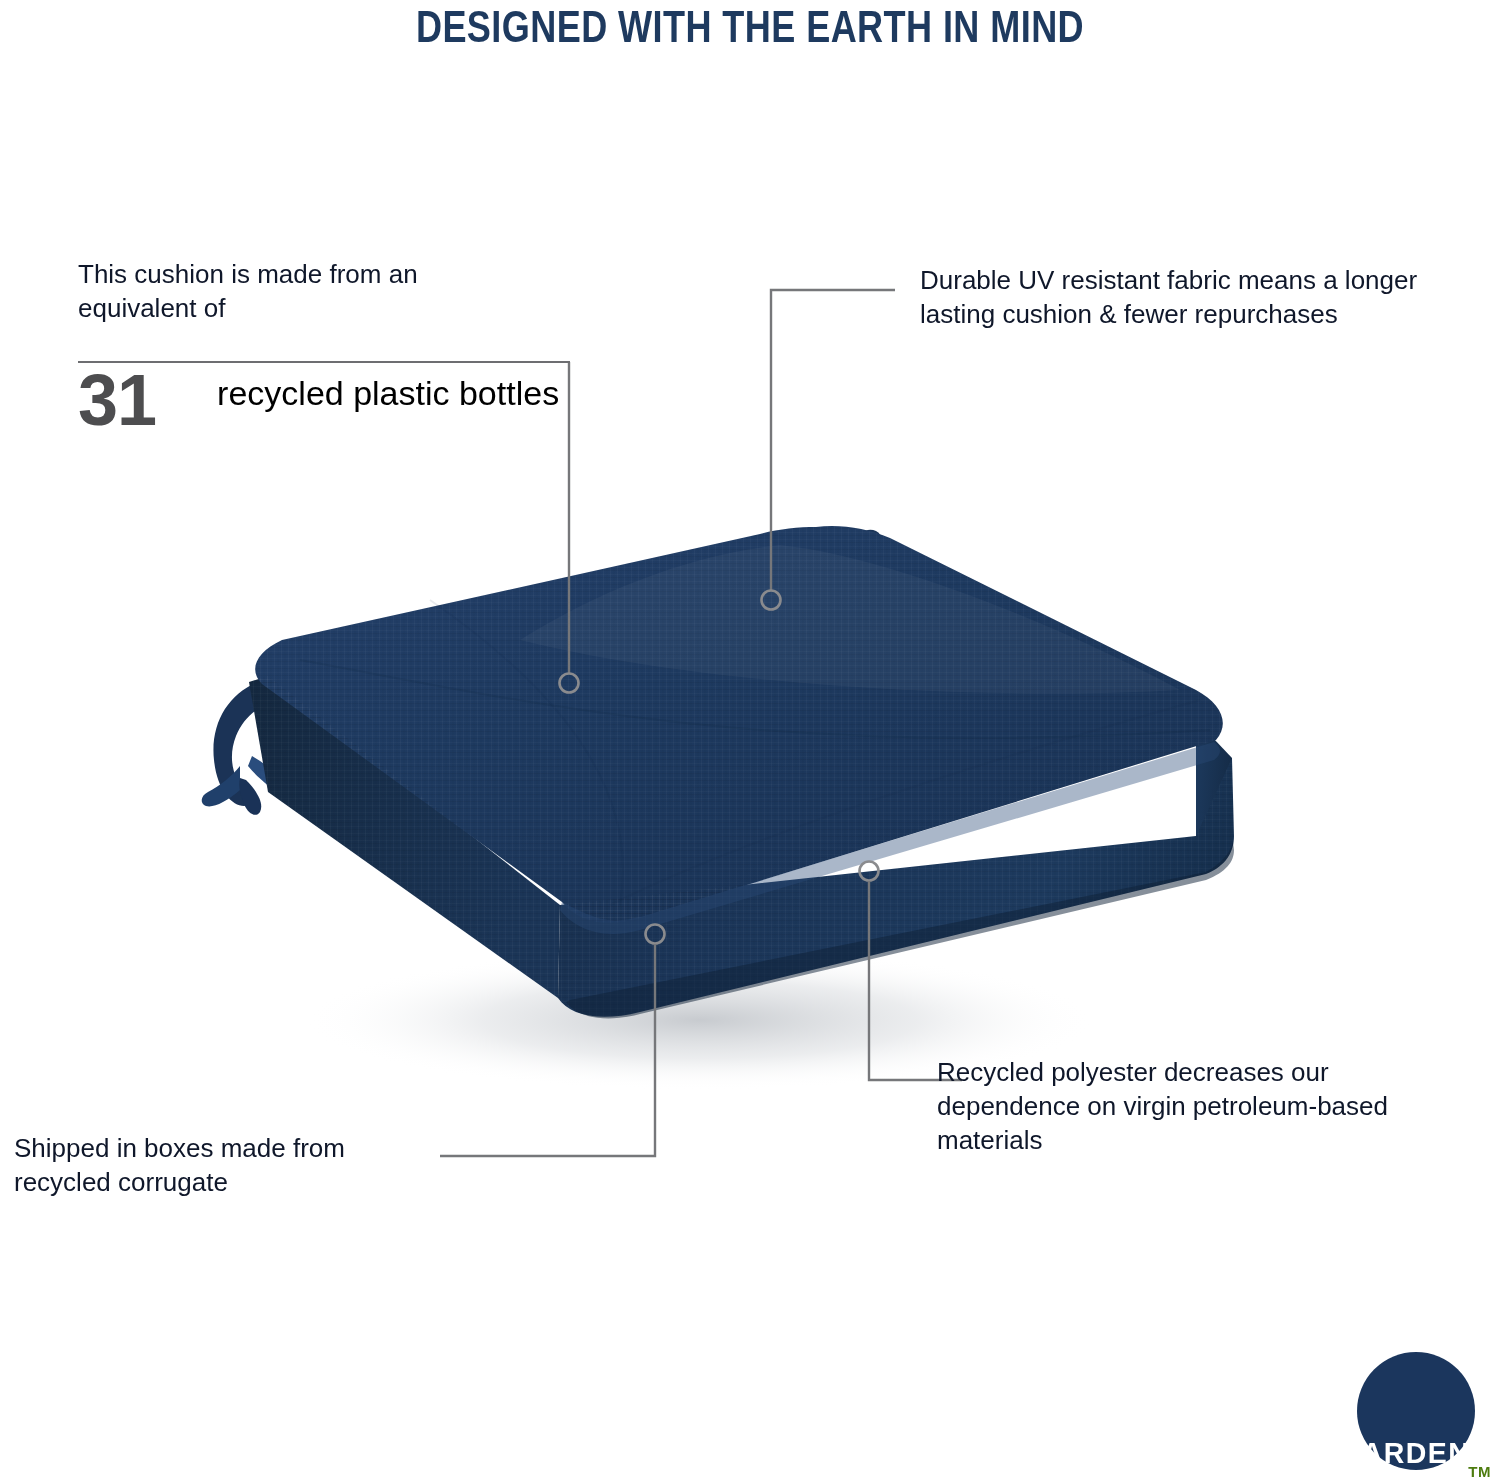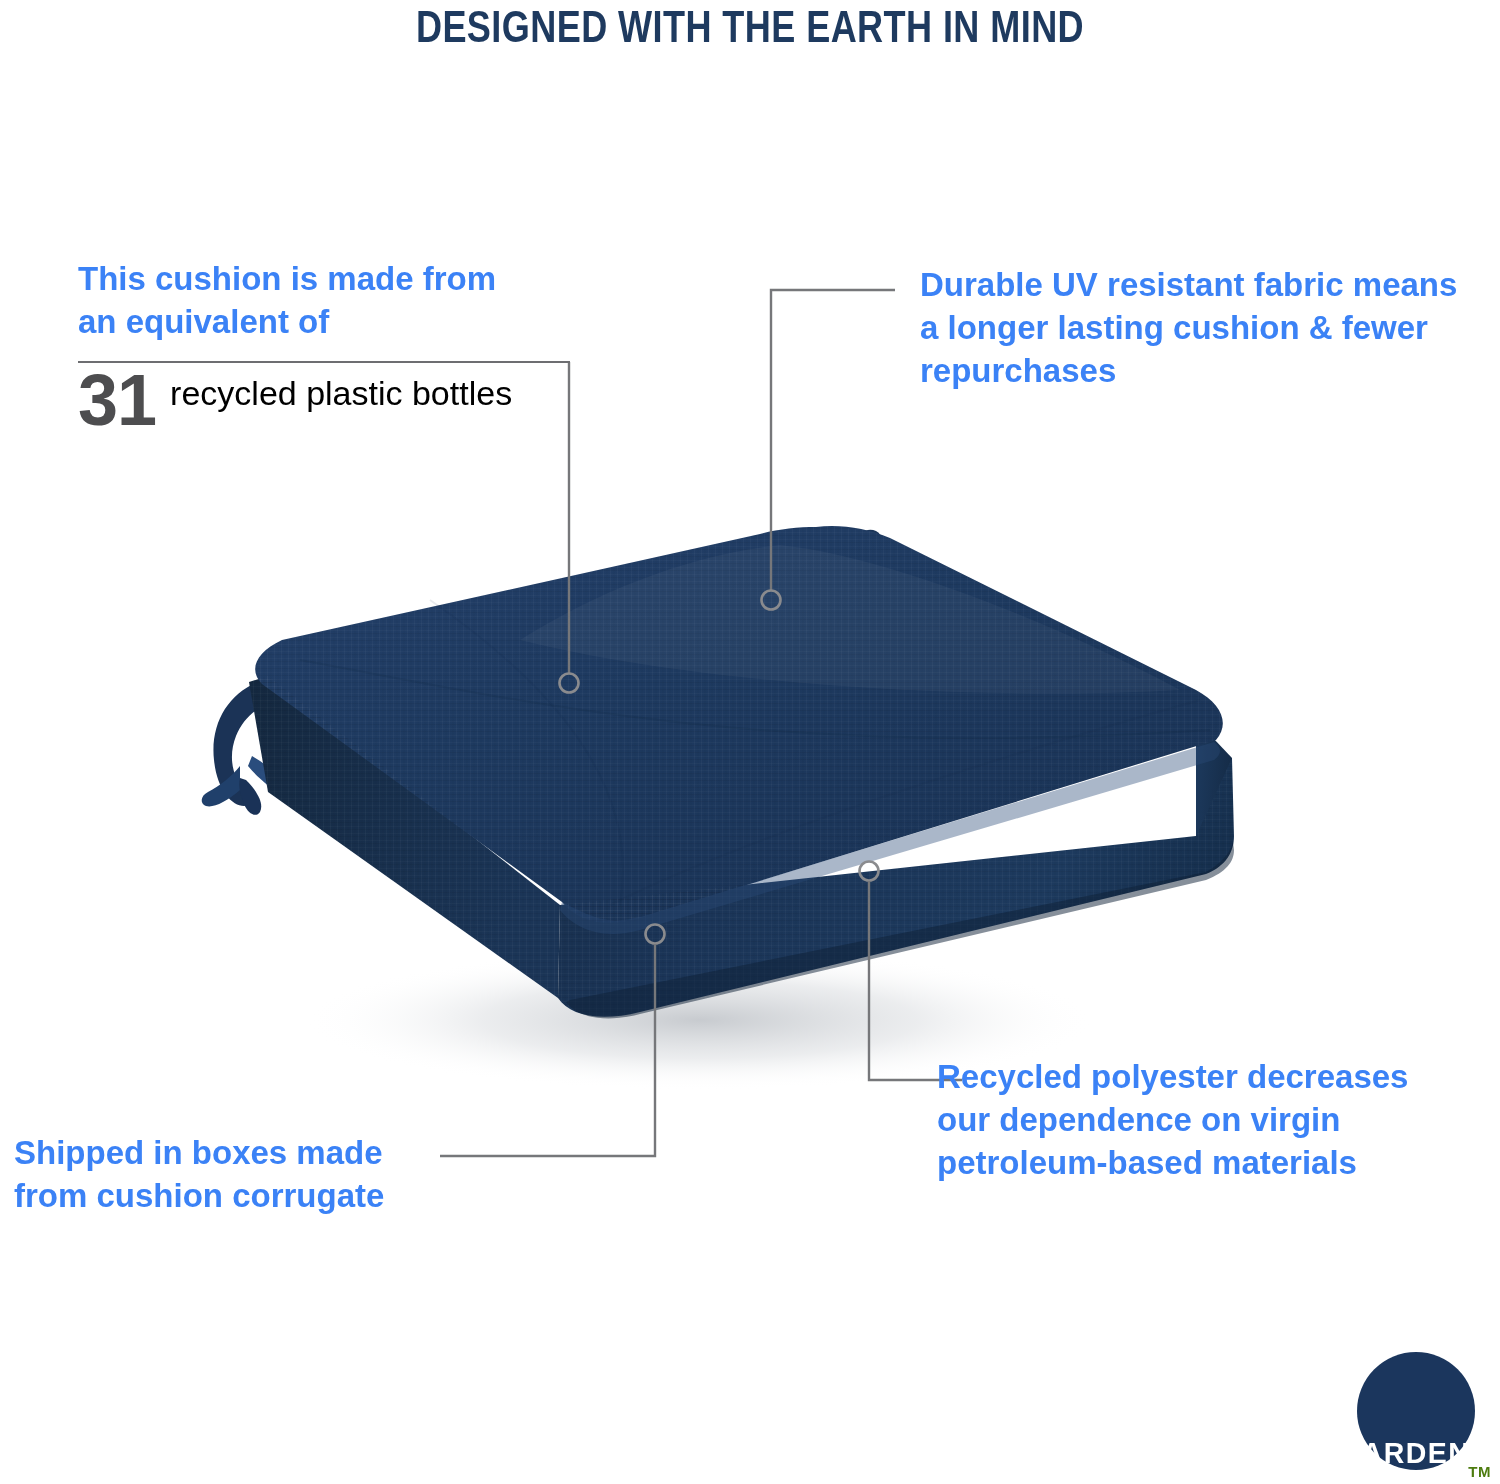--- a/index.html
+++ b/index.html
@@ -23,41 +23,41 @@
     letter-spacing:0.5px;
     color:#1e3a5f;
     transform:scaleX(0.82);
     transform-origin:center top;
     white-space:nowrap;
   }
 
   
   .callout {
     position:absolute;
-    color:#3b82f6;
-    font-size:33px;
+    color:#0f172a;
+    font-size:26px;
     line-height:1.30;
-    font-weight:700;
+    font-weight:400;
   }
 
   .callout-tl { top:258px; left:78px; width:420px; }
   .callout-tr { top:264px; left:920px; width:540px; }
   .callout-bl { top:1132px; left:14px; width:430px; }
   .callout-br { top:1056px; left:937px; width:500px; }
 
   
   .stat-rule {
     position:absolute;
     top:361px; left:78px; width:492px;
     height:2px; background:#6d6e71;
   }
   .stat-row {
     position:absolute;
     top:366px; left:78px;
-    display:flex; align-items:flex-start;
+    display:flex; align-items:flex-start;gap:47px;
   }
   .stat-number {
     font-size:72px; font-weight:bold;
     color:#4d4d4f; line-height:0.96;
     letter-spacing:-1px;
     margin-right:14px;
   }
   .stat-label {
     font-size:34px; line-height:1.26; color:#000000;
     padding-top:6px;
@@ -217,21 +217,21 @@
 
 <div class="stat-rule"></div>
 
 <div class="stat-row">
   <span class="stat-number">31</span>
   <span class="stat-label">recycled plastic bottles</span>
 </div>
 
 <div class="callout callout-tr">Durable UV resistant fabric means a longer lasting cushion &amp; fewer repurchases</div>
 
-<div class="callout callout-bl">Shipped in boxes made from cushion corrugate</div>
+<div class="callout callout-bl">Shipped in boxes made from recycled corrugate</div>
 
 <div class="callout callout-br">Recycled polyester decreases our dependence on virgin petroleum-based materials</div>
 
 <div class="logo-wrap">
   <div class="logo-circle">
     <span class="logo-text">ARDEN</span>
   </div>
   <span class="logo-tm">TM</span>
 </div>
 

